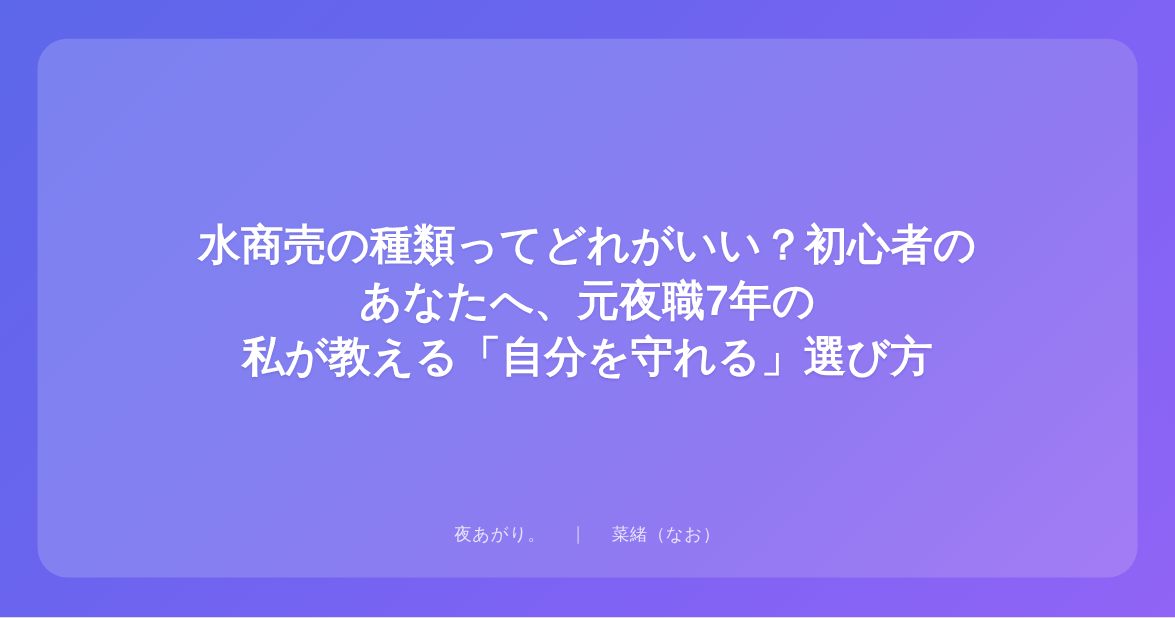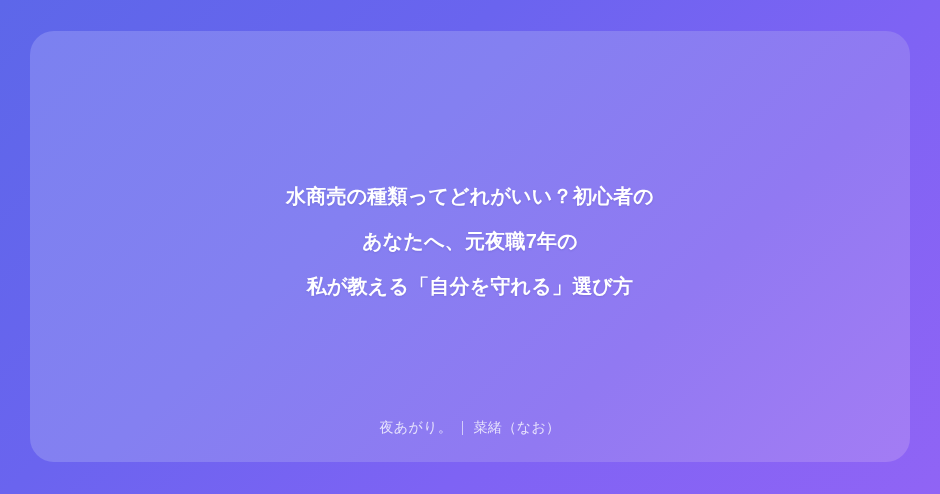--- a/index.html
+++ b/index.html
@@ -49,39 +49,39 @@
     top: 50%;
     transform: translateY(-54%);
     padding: 0 48px;
     box-sizing: border-box;
     text-align: center;
   }
 
   .og-title {
     margin: 0;
     color: #ffffff;
-    font-size: 20px;
+    font-size: 34px;
     font-weight: 700;
     line-height: 45px;
     letter-spacing: 0.2px;
     text-align: center;
     white-space: pre-line;
     text-shadow: 0 1px 2px rgba(60, 50, 140, 0.18);
   }
 
   
   .og-footer {
     position: absolute;
     left: 0;
     right: 0;
     bottom: 26px;
     display: flex;
     align-items: center;
     justify-content: center;
-    gap: 10px;
+    gap: 26px;
     color: rgba(255, 255, 255, 0.78);
     font-size: 14px;
     font-weight: 400;
     letter-spacing: 0.4px;
     line-height: 1.2;
   }
   .footer-site,
   .footer-author {
     white-space: nowrap;
   }

